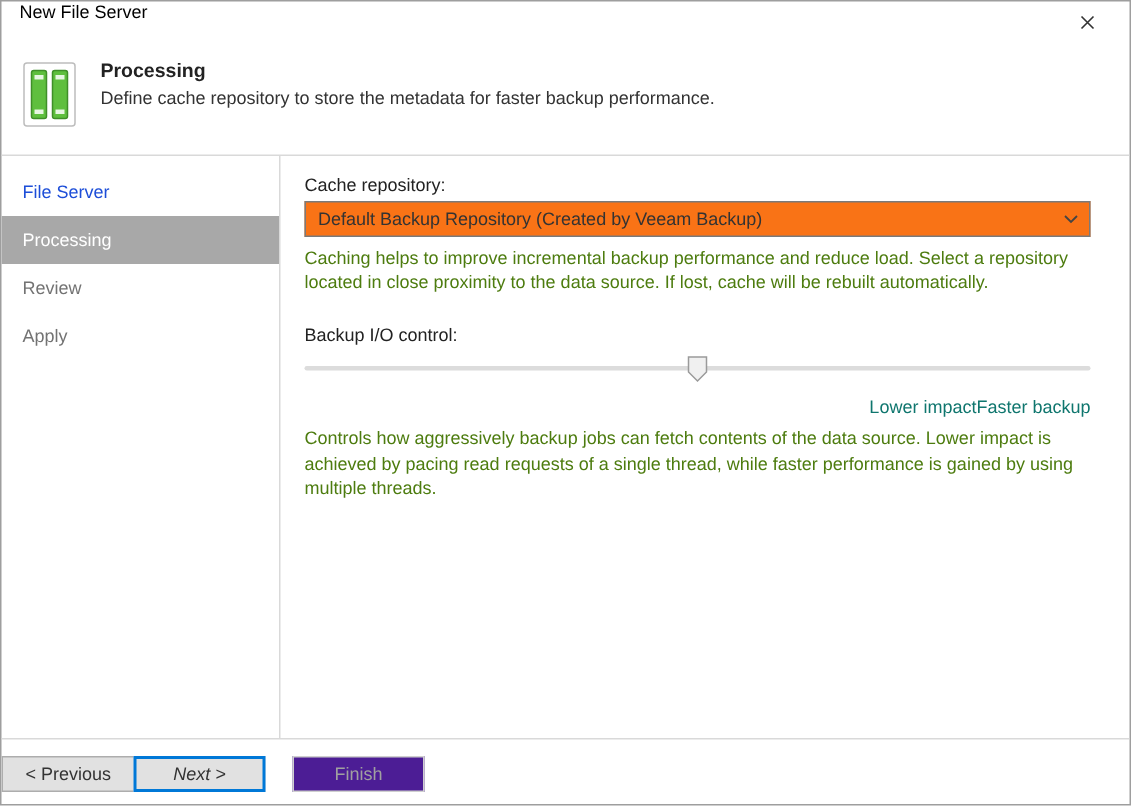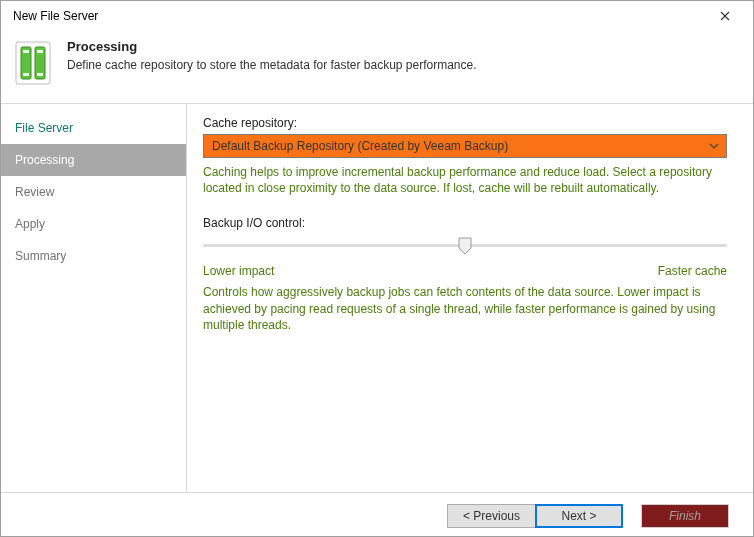--- a/index.html
+++ b/index.html
@@ -1,53 +1,53 @@
 <!DOCTYPE html>
 <html><head>
 <meta charset="utf-8">
 <style>
   * { box-sizing: border-box; font-family: "Segoe UI", Tahoma, sans-serif; }
   html, body { margin: 0; padding: 0; }
   body { width: 754px; height: 537px; background: #ffffff; border: 1px solid #9e9e9e; color: #333; font-size: 12px; }
 
-  .titlebar { height: 30px; display: flex; align-items: center; padding: 0 8px; }
+  .titlebar { height: 30px; display: flex; align-items: flex-start; padding: 0 8px; }
   .titlebar .title { flex: 1; font-size: 12px; color: #000; padding-left: 4px; }
   .titlebar .close { width: 40px; height: 28px; display:flex; align-items:center; justify-content:center; cursor: default; }
   .titlebar .close svg { width: 10px; height: 10px; }
 
   .header { display: flex; padding: 8px 14px 18px 14px; border-bottom: 1px solid #d9d9d9; }
   .header .icon-box { width: 36px; height: 44px; margin-right: 16px; margin-top: 2px; }
   .header .htitle { font-weight: 700; font-size: 13px; color: #222; margin-bottom: 4px; }
   .header .hdesc { font-size: 12px; color: #333; }
 
   .body { display: flex; height: 388px; }
 
   .sidebar { width: 186px; border-right: 1px solid #d9d9d9; padding-top: 8px; }
   .sidebar .item { height: 32px; display:flex; align-items:center; padding-left: 14px; font-size: 12px; color: #777; cursor: default; }
-  .sidebar .item.past { color: #0f766e; }
+  .sidebar .item.past { color: #1d4ed8; }
   .sidebar .item.active { background: #a8a8a8; color: #fff; }
   .sidebar .item.future { color: #737373; }
 
   .main { flex:1; padding: 12px 26px 10px 16px; }
   .label { font-size: 12px; color: #222; margin-bottom: 4px; }
   .combo { width: 100%; height: 24px; border: 1px solid #7a7a7a; background: #f97316; display:flex; align-items:center; padding: 0 6px 0 8px; font-size: 12px; cursor: default; }
   .combo span.text { flex:1; }
   .combo .chev { width: 12px; height: 12px; display:flex; align-items:center; justify-content:center; }
   .help { font-size: 12px; color: #4d7c0f; line-height: 1.35; margin-top: 6px; }
 
   .slider-wrap { margin-top: 20px; }
   .track { position: relative; height: 22px; margin-top: 6px; }
   .track .rail { position:absolute; left:0; right:0; top: 8px; height: 3px; background:#dcdcdc; border-radius: 2px; }
   .track .thumb { position:absolute; top: 1px; left: 50%; transform: translateX(-50%); width: 14px; height: 18px; }
-  .slider-labels { display:flex; justify-content: space-between; margin-top: 6px; font-size: 12px; color: #4d7c0f; }
+  .slider-labels { display:flex; justify-content: flex-end; margin-top: 6px; font-size: 12px; color: #0f766e; }
 
-  .footer { height: 46px; border-top: 1px solid #d9d9d9; display:flex; align-items:center; justify-content:flex-end; padding-right: 14px; gap: 8px; }
+  .footer { height: 46px; border-top: 1px solid #d9d9d9; display:flex; align-items:center; justify-content:flex-start; padding-right: 14px; gap: 8px; }
   .btn { height: 24px; min-width: 88px; border: 1px solid #adadad; background: #e1e1e1; font-size: 12px; display:inline-flex; align-items:center; justify-content:center; cursor: default; color:#333; }
-  .btn.primary { border: 2px solid #0078d7; background: #e1e1e1; }
-  .btn.disabled { color: #a0a0a0; border-color: #cfcfcf; background:#7f1d1d;font-style:italic; }
+  .btn.primary { border: 2px solid #0078d7; background: #e1e1e1; font-style: italic; }
+  .btn.disabled { color: #a0a0a0; border-color: #cfcfcf; background:#4c1d95; }
   .btn-group-tight { display:flex; gap:0; }
   .btn-group-tight .btn:first-child { border-right: none; }
 
   .gap-right { margin-right: 10px; }
 </style>
 </head>
 <body>
 
 <div class="titlebar">
   <div class="title">New File Server</div>
@@ -75,21 +75,20 @@
     <div class="hdesc">Define cache repository to store the metadata for faster backup performance.</div>
   </div>
 </div>
 
 <div class="body">
   <div class="sidebar">
     <div class="item past">File Server</div>
     <div class="item active">Processing</div>
     <div class="item future">Review</div>
     <div class="item future">Apply</div>
-    <div class="item future">Summary</div>
   </div>
 
   <div class="main">
     <div class="label">Cache repository:</div>
     <div class="combo">
       <span class="text">Default Backup Repository (Created by Veeam Backup)</span>
       <span class="chev">
         <svg viewBox="0 0 10 6" width="10" height="6">
             <path d="M1 1 L5 5 L9 1" fill="none" stroke="#444" stroke-width="1.2"></path>
           </svg>
@@ -102,21 +101,21 @@
       <div class="track">
         <div class="rail"></div>
         <div class="thumb">
           <svg viewBox="0 0 14 18" width="14" height="18">
             <path d="M1 1 H13 V11 L7 17 L1 11 Z" fill="#f0f0f0" stroke="#9a9a9a" stroke-width="1"></path>
           </svg>
         </div>
       </div>
       <div class="slider-labels">
         <span>Lower impact</span>
-        <span>Faster cache</span>
+        <span>Faster backup</span>
       </div>
       <div class="help">Controls how aggressively backup jobs can fetch contents of the data source. Lower impact is achieved by pacing read requests of a single thread, while faster performance is gained by using multiple threads.</div>
     </div>
   </div>
 </div>
 
 <div class="footer">
   <div class="btn-group-tight gap-right">
     <div class="btn">&lt; Previous</div>
     <div class="btn primary">Next &gt;</div>

